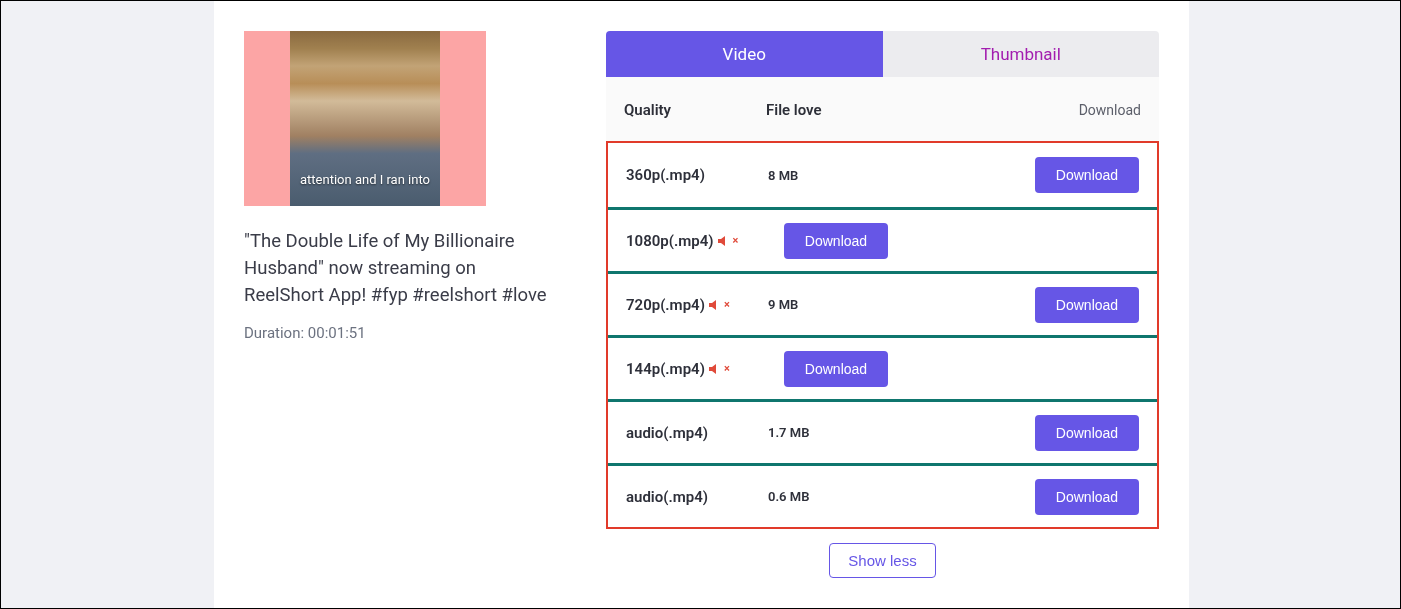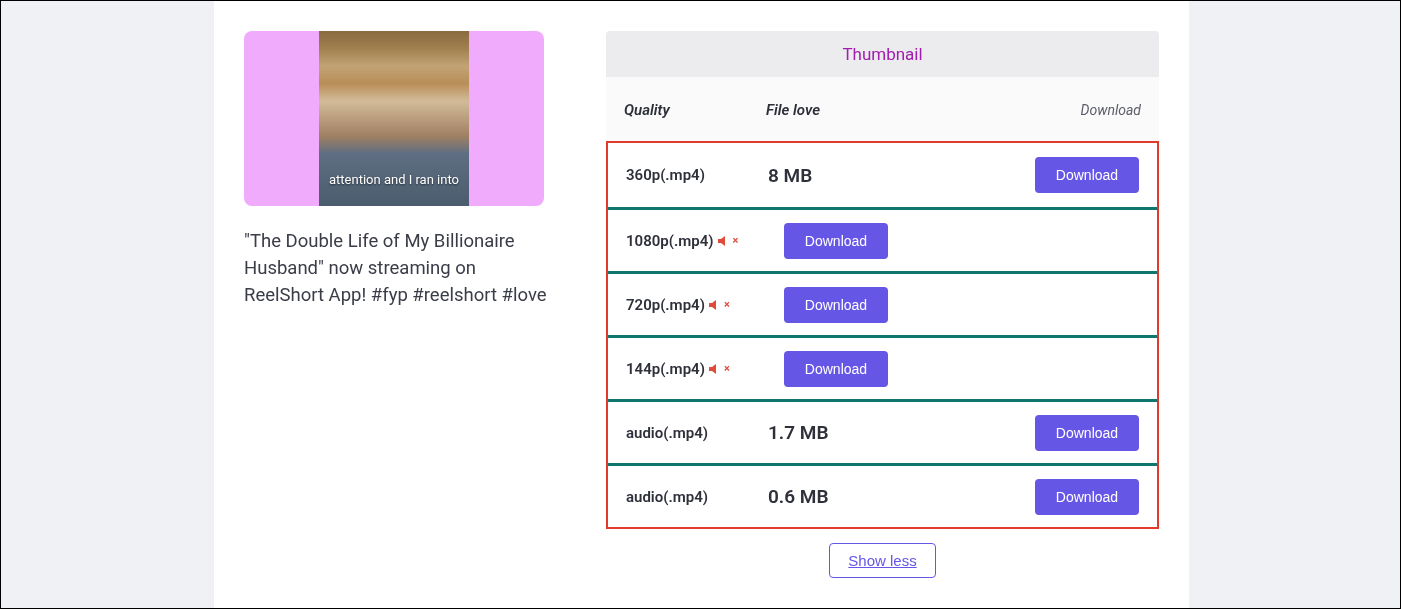--- a/index.html
+++ b/index.html
@@ -24,24 +24,24 @@
   }
   .inner {
     display: flex;
     gap: 56px;
   }
   .left-col {
     width: 306px;
     flex: 0 0 306px;
   }
   .thumb {
-    width: 300px;
+    width: 242px;
     height: 175px;
-    border-radius: 8px;
-    background: #f0abfc;
+    border-radius: 0;
+    background: #fca5a5;
     display: flex;
     align-items: center;
     justify-content: center;
     position: relative;
     overflow: hidden;
   }
   .thumb-inner {
     width: 150px;
     height: 175px;
     background: linear-gradient(180deg,#8a6a40 0%, #a0804f 10%, #c2a376 20%, #b88e58 30%, #d2bb99 40%, #a08062 60%, #5f6e82 70%, #4a5c6e 100%);
@@ -98,21 +98,20 @@
     color:#a21caf;
   }
   .header-row {
     display:flex;
     align-items:center;
     padding: 24px 18px 22px 18px;
     background:#fafafa;
     font-size:15px;
     color:#2d2f38;
     font-weight:600;
-    font-style:italic;
   }
   .col-q { width:142px; }
   .col-s { flex:1; }
   .col-d { width:90px; text-align:right; font-weight:400; color:#5b5e69; font-size:14px;}
   .rows-box {
     border: 2px solid #e13a2a;
   }
   .row {
     display:flex;
     align-items:center;
@@ -125,21 +124,21 @@
     width:142px;
     font-size:15px;
     color:#2e303a;
     font-weight:600;
     display:flex;
     align-items:center;
     gap:4px;
   }
   .s-cell {
     flex:1;
-    font-size:19px;
+    font-size:13px;
     font-weight:600;
     color:#2e303a;
   }
   .b-cell {
     width:120px;
     text-align:right;
   }
   .dl-btn {
     background:#6656e6;
     color:#fff;
@@ -163,40 +162,41 @@
     margin-top:14px;
   }
   .show-less {
     border:1px solid #6656e6;
     color:#6656e6;
     background:#fff;
     border-radius:4px;
     padding:8px 18px;
     font-size:15px;
     cursor:pointer;
-    text-decoration:underline;
   }
 </style>
 </head>
 <body>
 
 <div class="page-wrap">
   <div class="card">
     <div class="inner">
       <div class="left-col">
         <div class="thumb">
           <div class="thumb-inner">
             <div class="thumb-caption">attention and I ran into</div>
           </div>
         </div>
         <div class="vid-title">"The Double Life of My Billionaire Husband" now streaming on ReelShort App! #fyp #reelshort #love</div>
+        <div class="duration">Duration: 00:01:51</div>
       </div>
 
       <div class="right-col">
         <div class="tabs">
+          <div class="tab active">Video</div>
           <div class="tab inactive">Thumbnail</div>
         </div>
 
         <div class="header-row">
           <div class="col-q">Quality</div>
           <div class="col-s">File love</div>
           <div class="col-d">Download</div>
         </div>
 
         <div class="rows-box" id="rows-box">
@@ -222,20 +222,21 @@
             <div class="row">
               <div class="q-cell">
                 <span>720p(.mp4)</span>
                 <span class="mute-ico">
                   <svg width="14" height="12" viewBox="0 0 14 12">
                     <path d="M0 4 L0 8 L3 8 L7 11 L7 1 L3 4 Z" fill="#e04a3a"></path>
                   </svg>
                   <span style="color:#e04a3a;font-weight:bold;margin-left:1px;font-size:11px;">×</span>
                 </span>
               </div>
+              <div class="s-cell">9 MB</div>
               <div class="b-cell"><button class="dl-btn">Download</button></div>
             </div>
             <div class="row">
               <div class="q-cell">
                 <span>144p(.mp4)</span>
                 <span class="mute-ico">
                   <svg width="14" height="12" viewBox="0 0 14 12">
                     <path d="M0 4 L0 8 L3 8 L7 11 L7 1 L3 4 Z" fill="#e04a3a"></path>
                   </svg>
                   <span style="color:#e04a3a;font-weight:bold;margin-left:1px;font-size:11px;">×</span>

